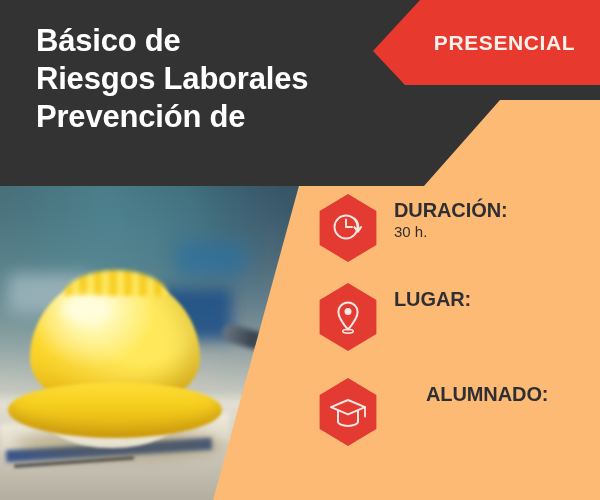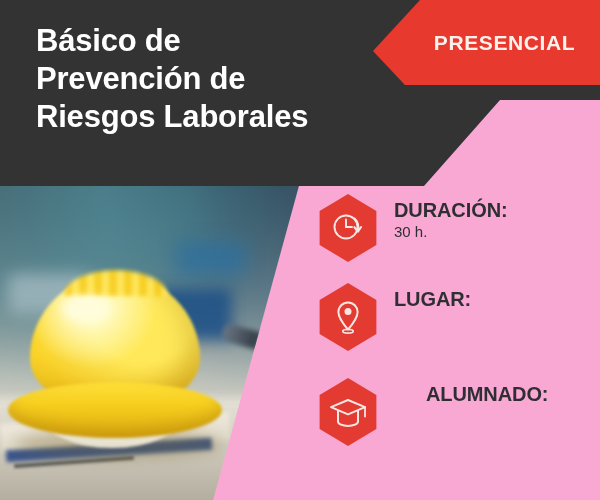--- a/index.html
+++ b/index.html
@@ -4,21 +4,21 @@
 <style>
   html, body {
     margin: 0; padding: 0;
     width: 600px; height: 500px;
     overflow: hidden;
     background: #ffffff;
   }
   #poster {
     position: relative;
     width: 600px; height: 500px;
-    background: #f9a8d4;
+    background: #fdba74;
     font-family: "Liberation Sans", sans-serif;
     overflow: hidden;
   }
 
   
   .photo-wrap {
     position: absolute;
     left: 0; top: 182px;
     width: 320px; height: 318px;
     clip-path: polygon(0 0, 300px 0, 213px 318px, 0 318px);
@@ -276,22 +276,22 @@
       <div class="hat-highlight"></div>
       <div class="hat-inner"></div>
       <div class="hat-harness"></div>
       <div class="hat-brim"></div>
     </div>
   </div>
 
   <div class="header">
     <div class="title">
       <span class="title-line">Básico de</span>
+      <span class="title-line">Riesgos Laborales</span>
       <span class="title-line">Prevención de</span>
-      <span class="title-line">Riesgos Laborales</span>
     </div>
   </div>
 
   <div class="chevron">
     <span class="chevron-label">PRESENCIAL</span>
   </div>
 
   <div class="info-panel">
 
     <div class="info-row r0">

